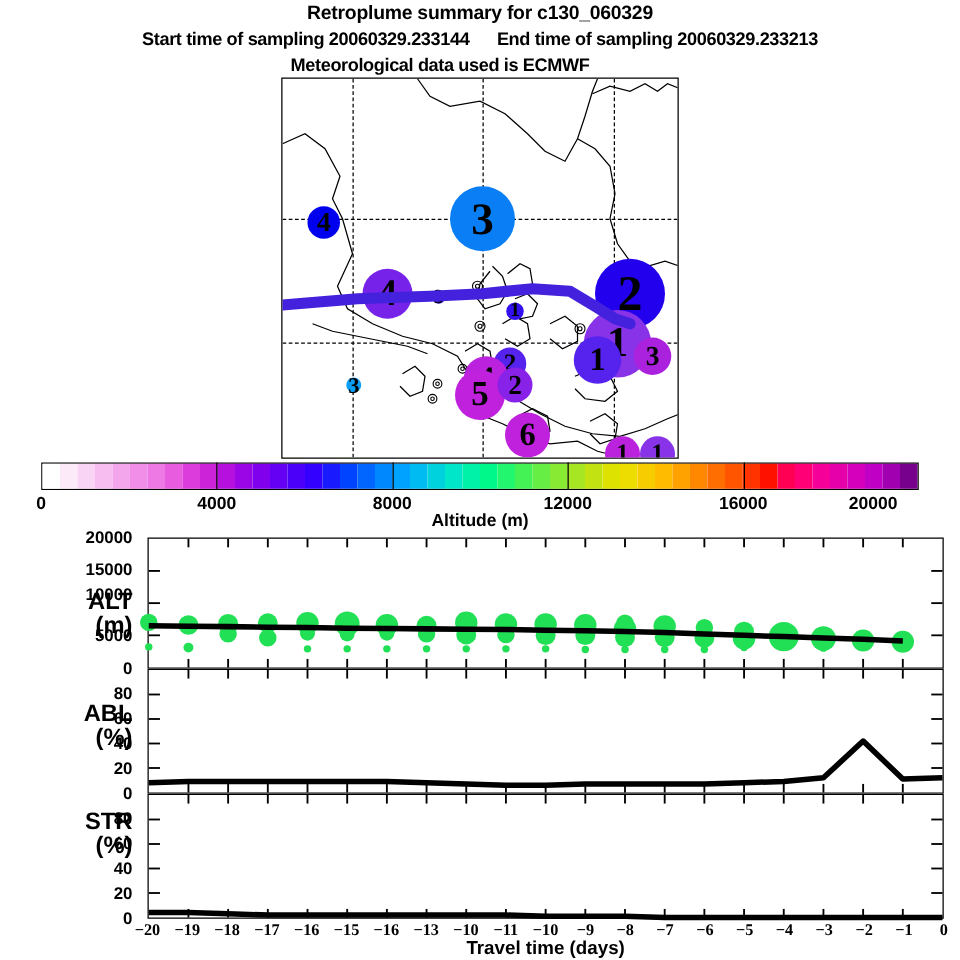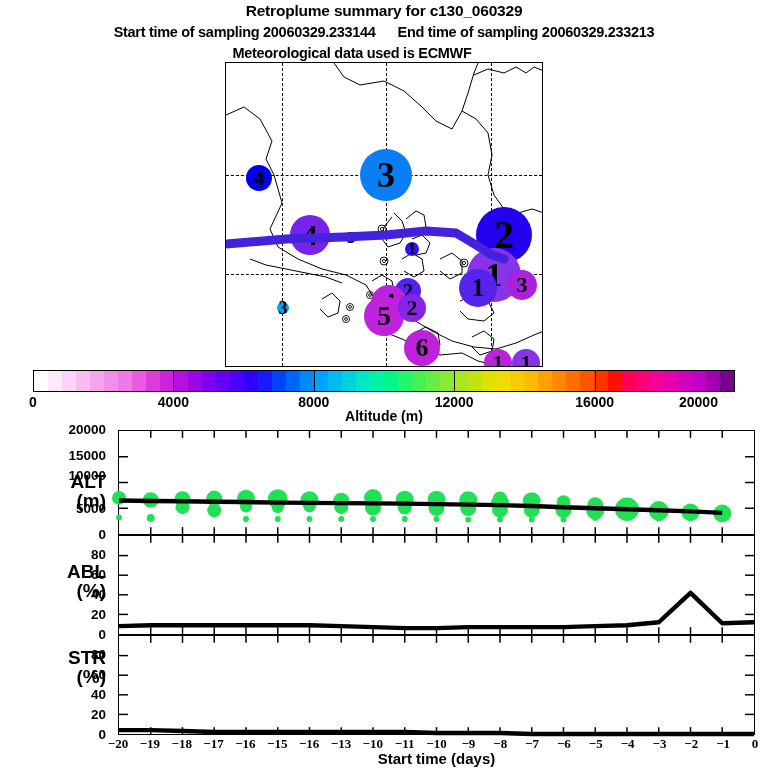--- a/index.html
+++ b/index.html
@@ -479,13 +479,13 @@
     <div class="xtick-txt" style="left: 483.2px; top: 0px;">−8</div>
     <div class="xtick-txt" style="left: 515.05px; top: 0px;">−7</div>
     <div class="xtick-txt" style="left: 546.9px; top: 0px;">−6</div>
     <div class="xtick-txt" style="left: 578.75px; top: 0px;">−5</div>
     <div class="xtick-txt" style="left: 610.6px; top: 0px;">−4</div>
     <div class="xtick-txt" style="left: 642.45px; top: 0px;">−3</div>
     <div class="xtick-txt" style="left: 674.3px; top: 0px;">−2</div>
     <div class="xtick-txt" style="left: 706.15px; top: 0px;">−1</div>
     <div class="xtick-txt" style="left: 738px; top: 0px;">0</div>
   </div>
-<div class="abs" id="xlabel">Start time (days)</div>
+<div class="abs" id="xlabel">Travel time (days)</div>
 
 </body></html>

